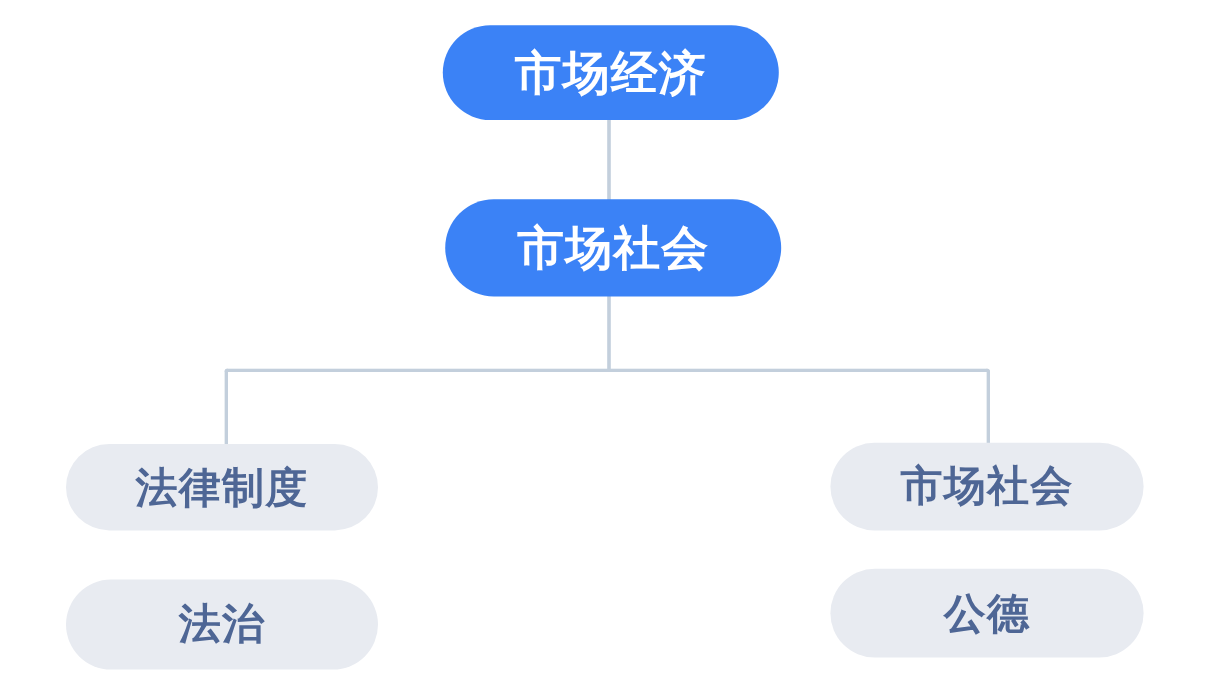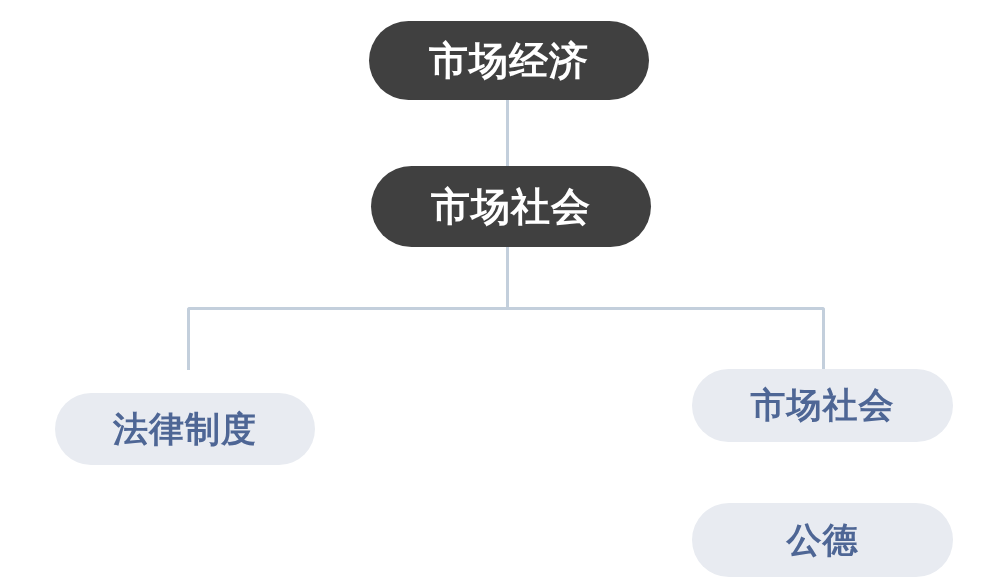--- a/index.html
+++ b/index.html
@@ -19,21 +19,21 @@
     position: absolute;
     display: flex;
     align-items: center;
     justify-content: center;
     font-weight: bold;
     box-sizing: border-box;
     letter-spacing: 1px;
     white-space: nowrap;
   }
   .node.primary {
-    background: #404040;
+    background: #3b82f6;
     color: #ffffff;
     font-size: 39px;
   }
   .node.secondary {
     background: #e8ebf1;
     color: #4e6695;
     font-size: 35px;
   }
   .line {
     position: absolute;
@@ -44,24 +44,24 @@
     box-sizing: border-box;
     border-top: 3px solid #c3cfdc;
     border-left: 3px solid #c3cfdc;
     border-right: 3px solid #c3cfdc;
     border-radius: 3px 3px 0 0;
   }
 
   
   #node-market-economy  { left: 369px; top: 21px;  width: 280px; height: 79px; border-radius: 40px; }
   #node-market-society  { left: 371px; top: 166px; width: 280px; height: 81px; border-radius: 41px; text-align: center; }
-  #node-legal-system    { left: 55px;  top: 370px; width: 260px; height: 72px; border-radius: 36px; margin-top: 23px; }
+  #node-legal-system    { left: 55px;  top: 370px; width: 260px; height: 72px; border-radius: 36px; }
   #node-rule-of-law     { left: 55px;  top: 483px; width: 260px; height: 75px; border-radius: 38px; }
   #node-moral-foundation{ left: 692px; top: 369px; width: 261px; height: 73px; border-radius: 37px; }
-  #node-public-morality { left: 692px; top: 503px; width: 261px; height: 74px; border-radius: 37px; }
+  #node-public-morality { left: 692px; top: 474px; width: 261px; height: 74px; border-radius: 37px; }
 
   #trunk-line-upper { left: 506px; top: 99px;  width: 3px; height: 68px; }
   #trunk-line-lower { left: 506px; top: 246px; width: 3px; height: 63px; }
   #branch-bracket   { left: 187px; top: 307px; width: 638px; height: 63px; }
 </style>
 </head>
 <body>
 
 <div class="canvas">
 
@@ -78,18 +78,21 @@
   </div>
 
   <div class="node secondary" id="node-legal-system">
     <span>法律制度</span>
   </div>
 
   <div class="node secondary" id="node-moral-foundation">
     <span>市场社会</span>
   </div>
 
+  <div class="node secondary" id="node-rule-of-law">
+    <span>法治</span>
+  </div>
 
   <div class="node secondary" id="node-public-morality">
     <span>公德</span>
   </div>
 
 </div>
 
 </body></html>

